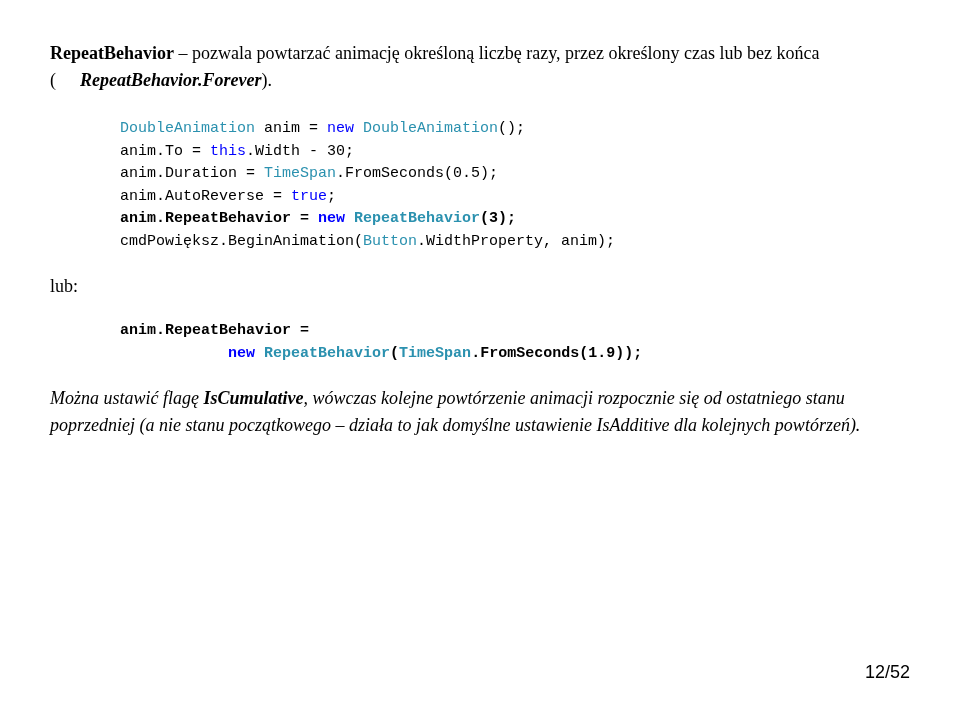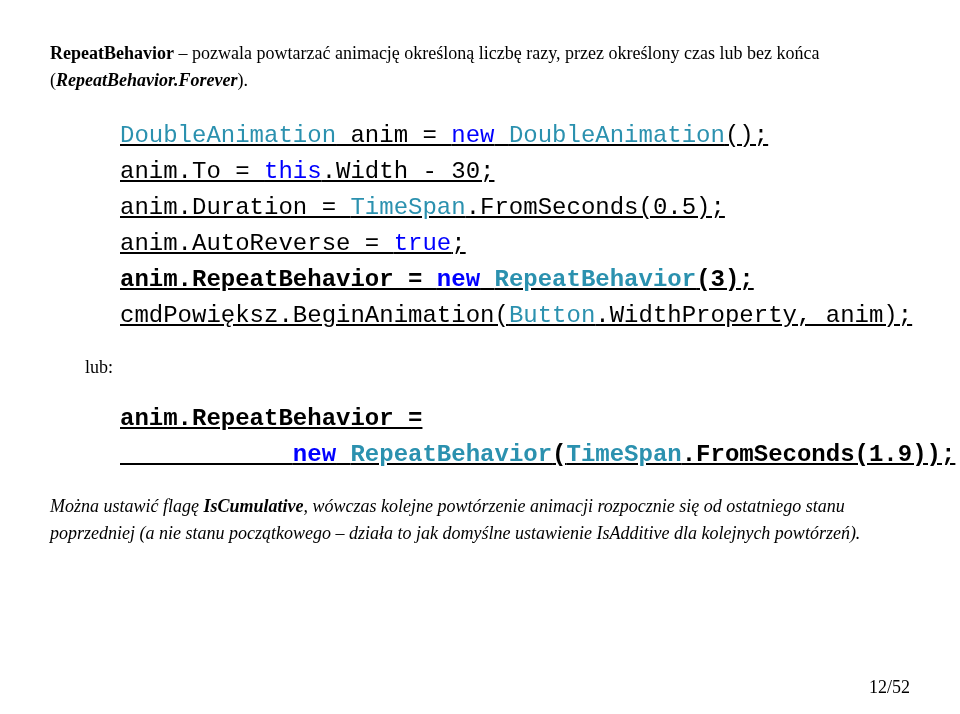--- a/index.html
+++ b/index.html
@@ -17,45 +17,44 @@
   }
   .intro {
     margin-bottom: 24px;
   }
   .bold {
     font-weight: bold;
   }
   .bold-italic {
     font-weight: bold;
     font-style: italic;
+    margin-left: 24px;
   }
   .code-block {
     font-family: 'Courier New', Courier, monospace;
-    font-size: 24px;
+    font-size: 15px;
     white-space: pre;
     margin-left: 70px;
     line-height: 1.5;
     margin-bottom: 20px;
-    text-decoration: underline;
   }
   .lub {
     margin-bottom: 20px;
-    margin-left: 35px;
   }
   .kw-blue { color: #0000ff; }
   .kw-teal { color: #2b91af; }
   .kw-bold { font-weight: bold; }
   .outro {
     font-style: italic;
   }
   .page-num {
     position: absolute;
-    bottom: 13px;
+    bottom: 28px;
     right: 50px;
-    font-family: Liberation Serif, serif;
+    font-family: Liberation Sans, sans-serif;
     font-size: 18px;
   }
 </style>
 </head>
 <body>
 
 <div class="intro">
   <span class="bold">RepeatBehavior</span><span> – pozwala powtarzać animację określoną liczbę razy, przez określony czas lub bez końca (</span><span class="bold-italic">RepeatBehavior.Forever</span><span>).</span>
 </div>
 

